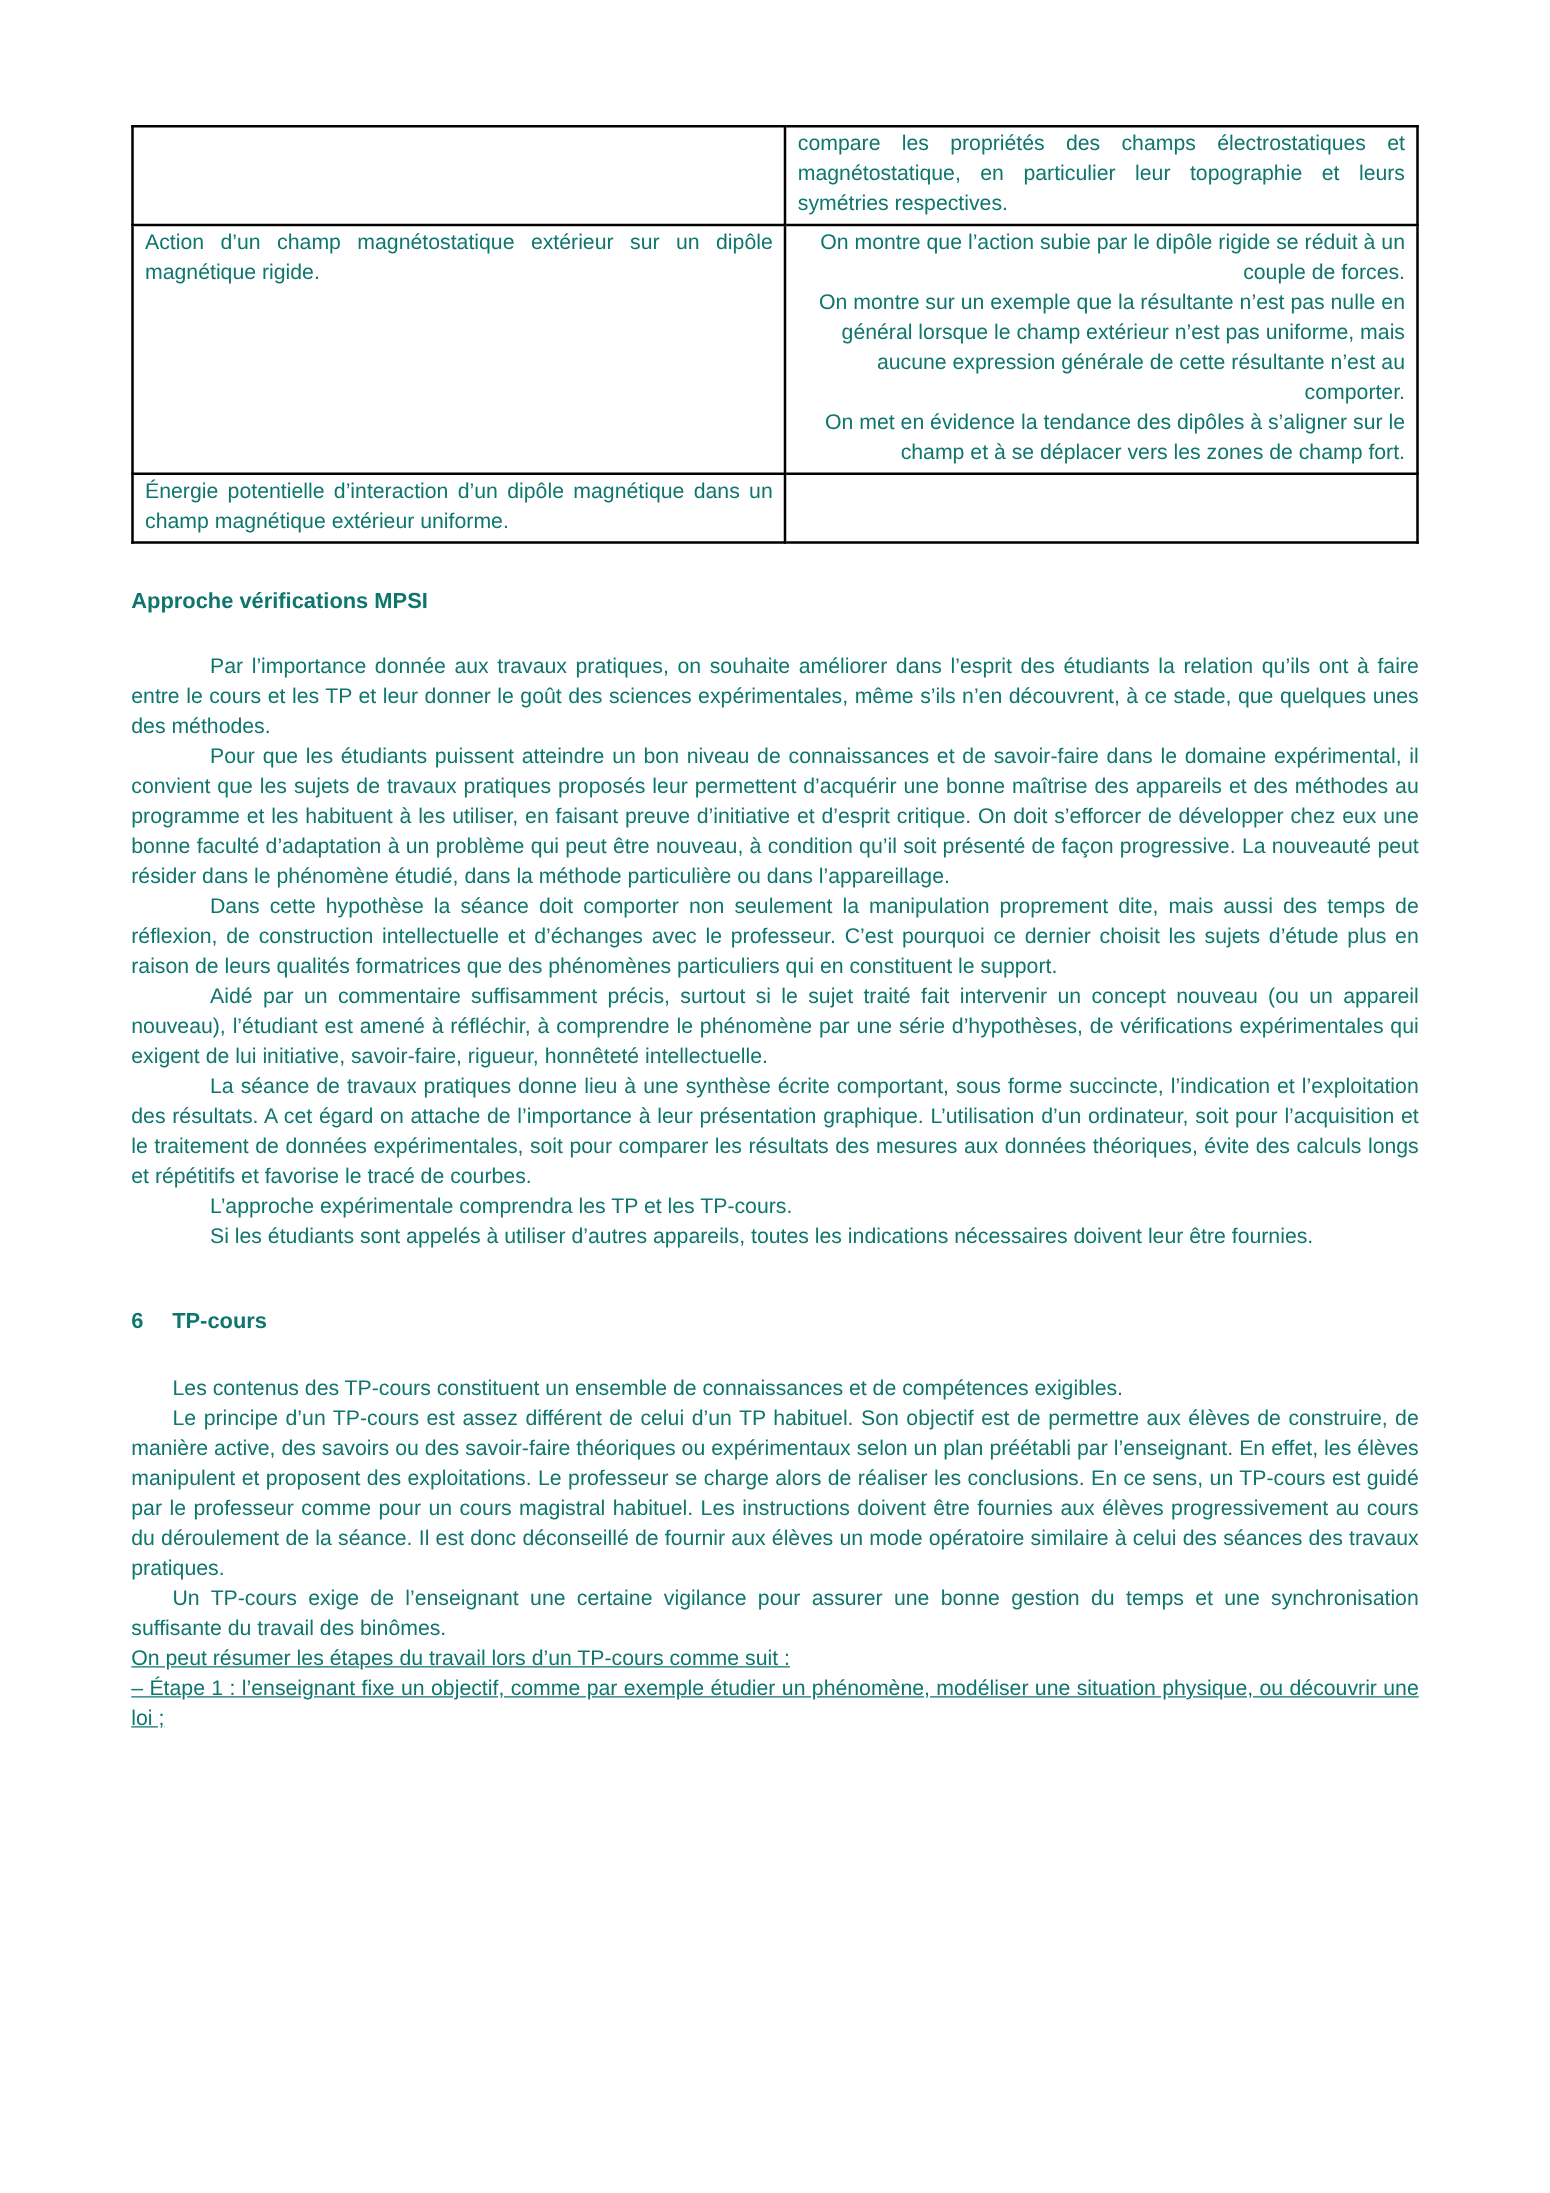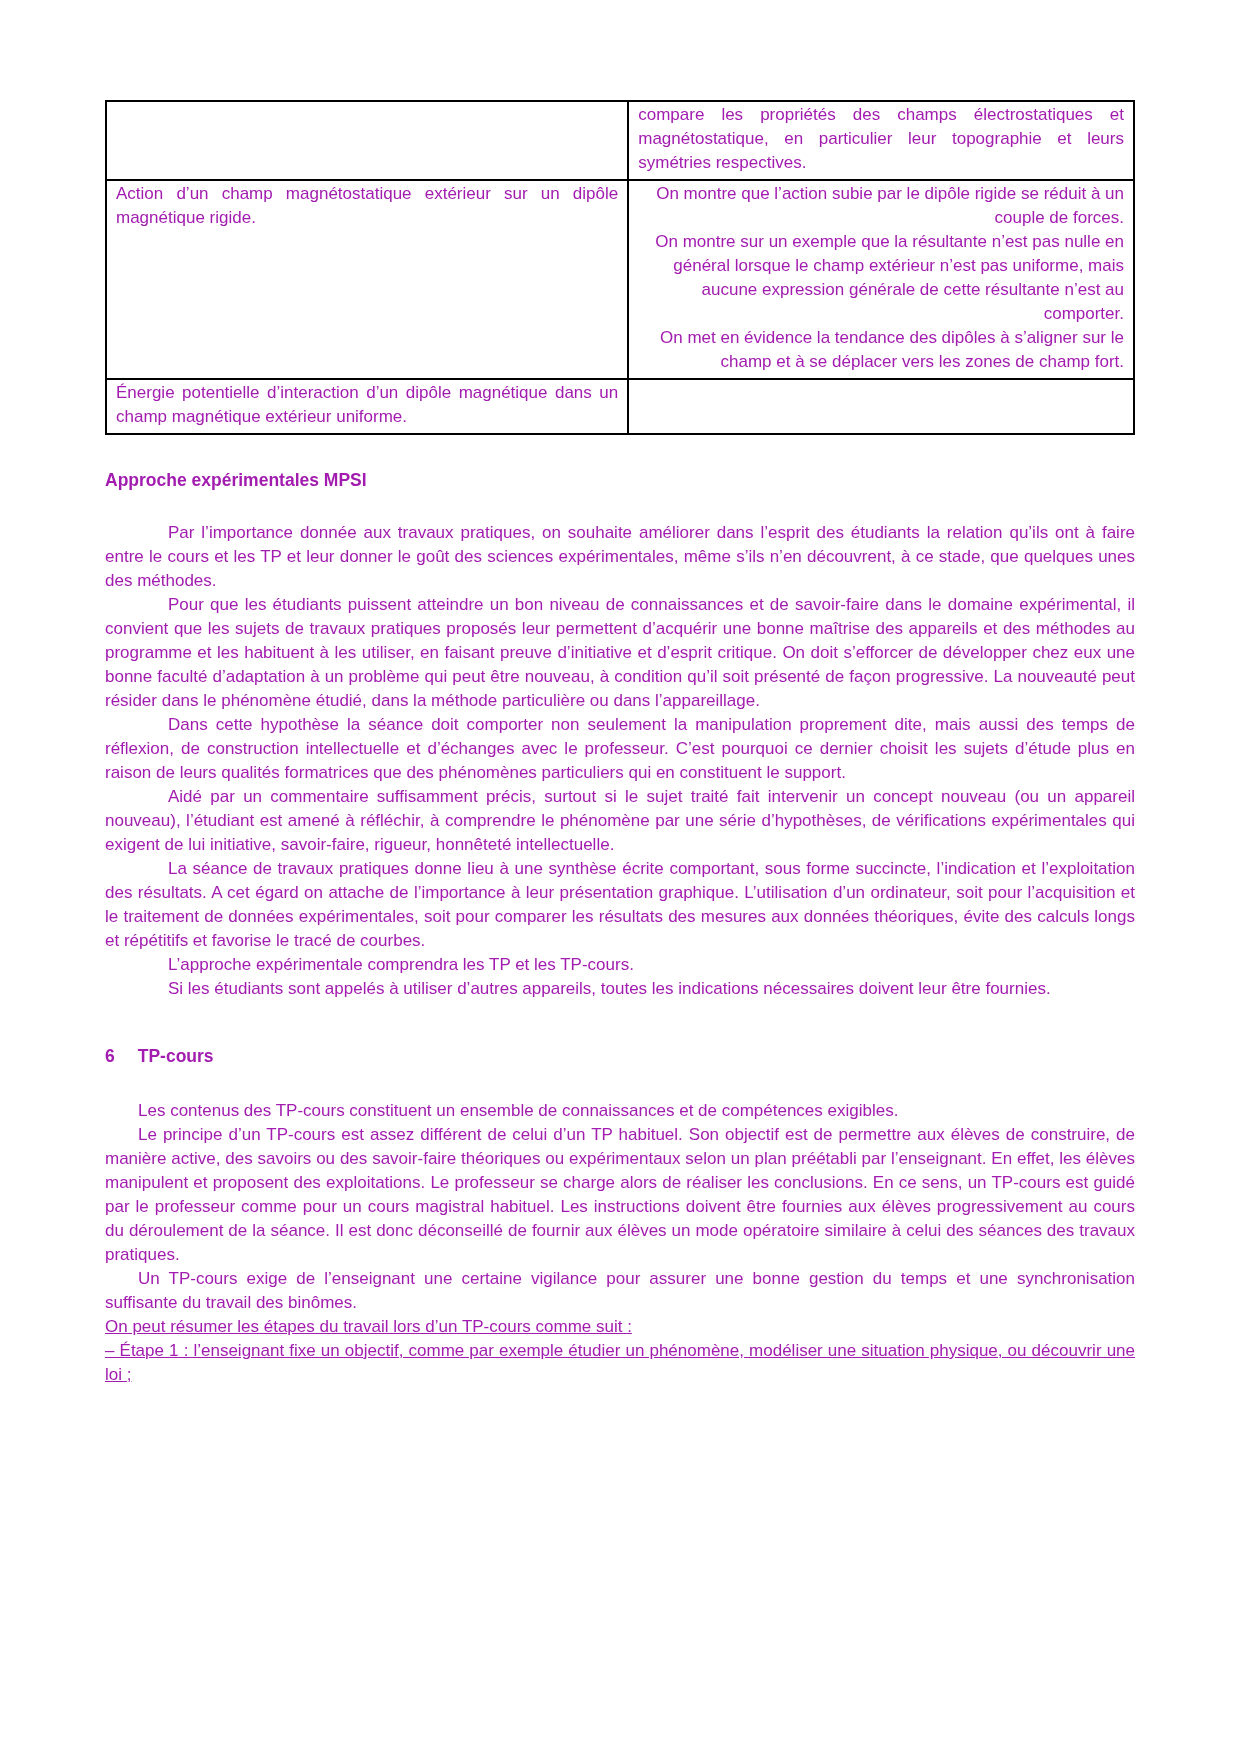--- a/index.html
+++ b/index.html
@@ -1,21 +1,21 @@
 <!DOCTYPE html>
 <html lang="fr"><head>
 <meta charset="utf-8">
 <style>
   * { margin: 0; padding: 0; box-sizing: border-box; }
   html, body { background: #ffffff; }
   .page {
     width: 1240px;
     height: 1486px;
     background: #ffffff;
-    color: #a21caf;
+    color: #0f766e;
     font-family: "Liberation Sans", "DejaVu Sans", sans-serif;
     font-size: 17px;
     line-height: 24px;
     margin: 0 auto;
     overflow: hidden;
   }
   .content { padding: 100px 105px 0 105px; }
 
   table.prog-table {
     width: 100%;
@@ -88,21 +88,21 @@
           <td class="col-left cell-justify">
             <p>Énergie potentielle d’interaction d’un dipôle magnétique dans un champ magnétique extérieur uniforme.</p>
           </td>
           <td class="col-right">
             <p></p>
           </td>
         </tr>
       </tbody>
     </table>
 
-    <h2 class="heading-bold approche-heading">Approche expérimentales MPSI</h2>
+    <h2 class="heading-bold approche-heading">Approche vérifications MPSI</h2>
 
     <p class="body-p">Par l’importance donnée aux travaux pratiques, on souhaite améliorer dans l’esprit des étudiants la relation qu’ils ont à faire entre le cours et les TP et leur donner le goût des sciences expérimentales, même s’ils n’en découvrent, à ce stade, que quelques unes des méthodes.</p>
     <p class="body-p">Pour que les étudiants puissent atteindre un bon niveau de connaissances et de savoir-faire dans le domaine expérimental, il convient que les sujets de travaux pratiques proposés leur permettent d’acquérir une bonne maîtrise des appareils et des méthodes au programme et les habituent à les utiliser, en faisant preuve d’initiative et d’esprit critique. On doit s’efforcer de développer chez eux une bonne faculté d’adaptation à un problème qui peut être nouveau, à condition qu’il soit présenté de façon progressive. La nouveauté peut résider dans le phénomène étudié, dans la méthode particulière ou dans l’appareillage.</p>
     <p class="body-p">Dans cette hypothèse la séance doit comporter non seulement la manipulation proprement dite, mais aussi des temps de réflexion, de construction intellectuelle et d’échanges avec le professeur. C’est pourquoi ce dernier choisit les sujets d’étude plus en raison de leurs qualités formatrices que des phénomènes particuliers qui en constituent le support.</p>
     <p class="body-p">Aidé par un commentaire suffisamment précis, surtout si le sujet traité fait intervenir un concept nouveau (ou un appareil nouveau), l’étudiant est amené à réfléchir, à comprendre le phénomène par une série d’hypothèses, de vérifications expérimentales qui exigent de lui initiative, savoir-faire, rigueur, honnêteté intellectuelle.</p>
     <p class="body-p">La séance de travaux pratiques donne lieu à une synthèse écrite comportant, sous forme succincte, l’indication et l’exploitation des résultats. A cet égard on attache de l’importance à leur présentation graphique. L’utilisation d’un ordinateur, soit pour l’acquisition et le traitement de données expérimentales, soit pour comparer les résultats des mesures aux données théoriques, évite des calculs longs et répétitifs et favorise le tracé de courbes.</p>
     <p class="body-p">L’approche expérimentale comprendra les TP et les TP-cours.</p>
     <p class="body-p">Si les étudiants sont appelés à utiliser d’autres appareils, toutes les indications nécessaires doivent leur être fournies.</p>
 
     <div class="section-heading heading-bold">

